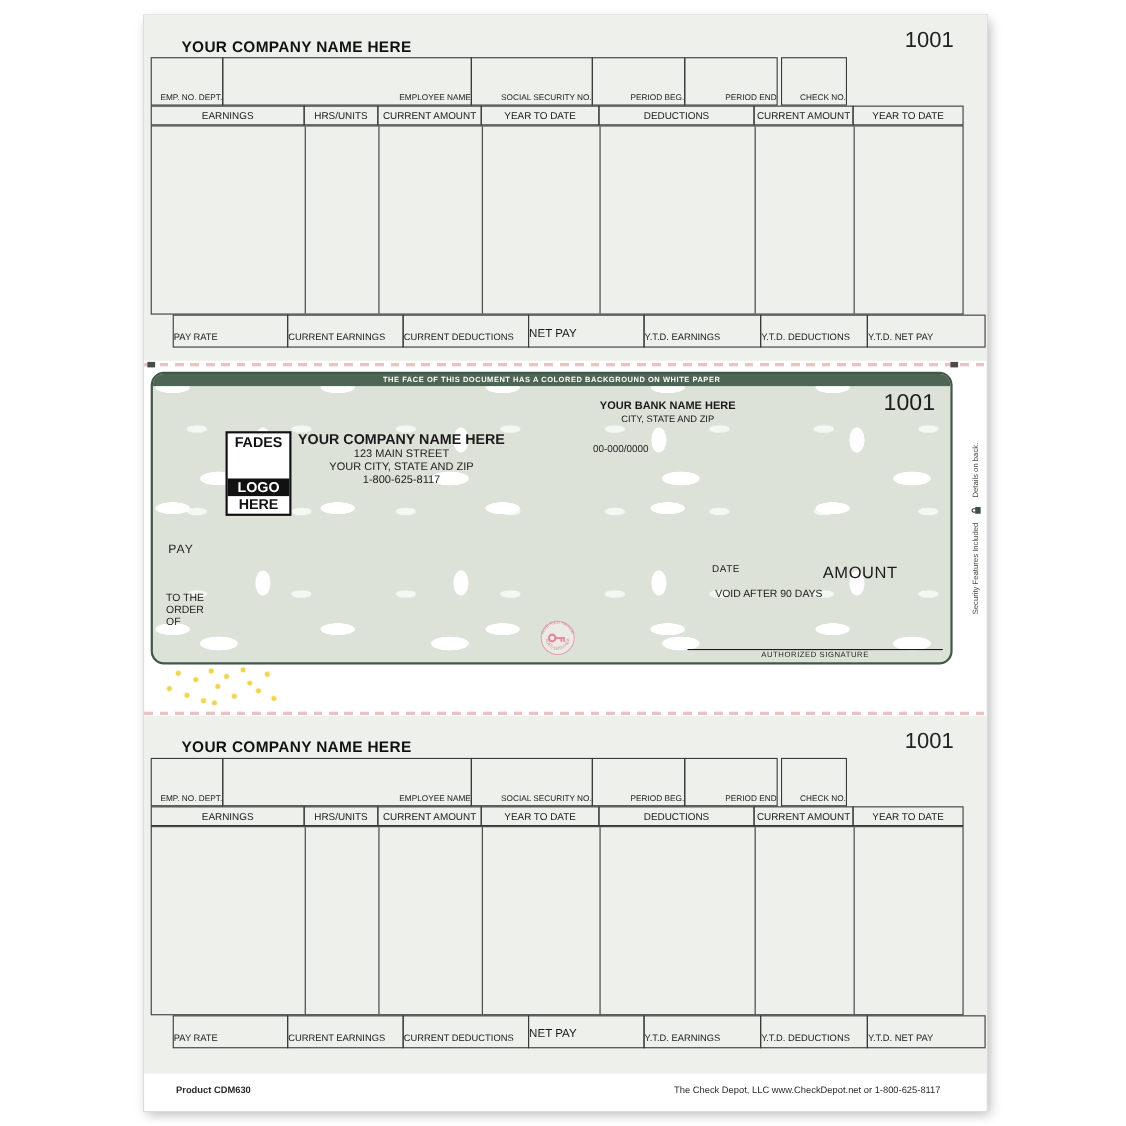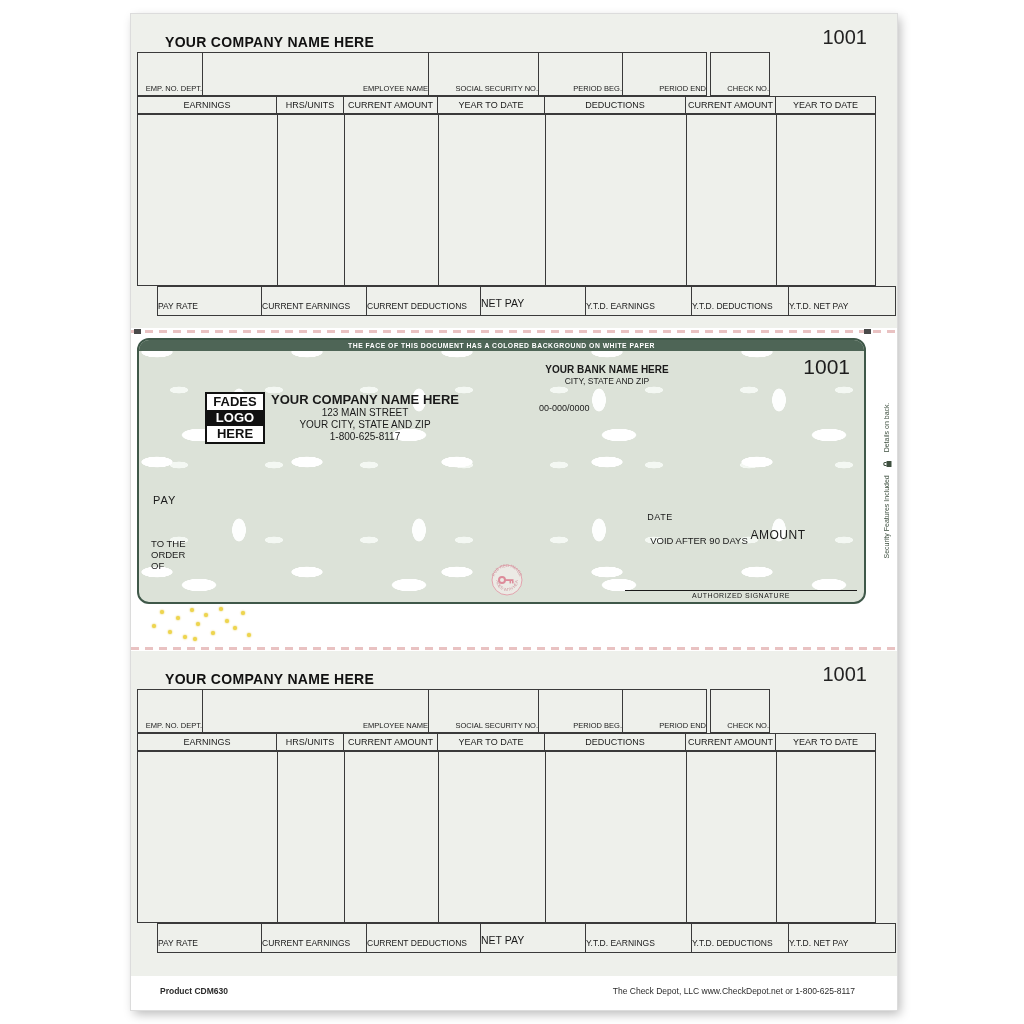--- a/index.html
+++ b/index.html
@@ -52,28 +52,28 @@
     background-size:150px 110px,180px 130px,210px 150px,120px 85px,95px 75px;}
   .banner{position:absolute;top:0;left:0;right:0;height:11px;background:#4e6556;color:#ffffff;
     font-size:6.8px;font-weight:bold;letter-spacing:.5px;text-align:center;line-height:11px;white-space:nowrap;}
   .bank{position:absolute;left:368px;top:24px;width:200px;text-align:center;}
   .bank .bname{font-size:10px;font-weight:bold;}
   .bank .bcity{font-size:8.5px;margin-top:1px;}
   .cnum{position:absolute;right:14px;top:15px;font-size:21px;color:#1d1d1d;}
   .fraction{position:absolute;left:400px;top:63px;width:120px;text-align:left;font-size:9px;}
   .logo{position:absolute;left:66px;top:52px;width:56px;border:2px solid #111;background:#ffffff;text-align:center;}
   .logo div{font-size:13px;font-weight:bold;line-height:16px;color:#111;}
-  .logo .mid{background:#111;color:#ffffff;}
+  .logo .mid{background:#111;color:#ffffff;margin-top:25px;}
   .coblock{position:absolute;left:100px;top:52px;width:252px;text-align:center;}
   .coblock .cname{font-size:13px;font-weight:bold;white-space:nowrap;}
   .coblock .cline{font-size:10px;line-height:12px;}
   .paylbl{position:absolute;left:14px;top:134px;font-size:11px;letter-spacing:1px;margin-top:20px;}
   .order{position:absolute;left:12px;top:198px;font-size:9.5px;line-height:11px;}
   .datelbl{position:absolute;left:496px;top:172px;width:50px;text-align:center;font-size:9px;letter-spacing:.5px;}
-  .amtlbl{position:absolute;left:609px;top:188px;width:60px;text-align:center;font-size:12px;letter-spacing:.5px;}
+  .amtlbl{position:absolute;left:609px;top:172px;width:60px;text-align:center;font-size:15px;letter-spacing:.5px;}
   .voidlbl{position:absolute;left:500px;top:195px;width:120px;text-align:center;font-size:9.5px;}
   .sig{position:absolute;left:486px;top:250px;width:232px;border-top:1.5px solid #1a1a1a;}
   .sig span{display:block;text-align:center;font-size:7px;letter-spacing:.5px;margin-top:1px;}
   .seal{position:absolute;left:350px;top:222px;}
   
   .sidetext{position:absolute;left:627px;top:460px;width:260px;height:13px;text-align:center;
     transform:rotate(-90deg);font-size:7px;color:#3f5040;white-space:nowrap;}
   .sidetext svg{vertical-align:middle;margin:0 5px;}
   
   .micr{position:absolute;left:150px;top:603px;width:520px;height:18px;

